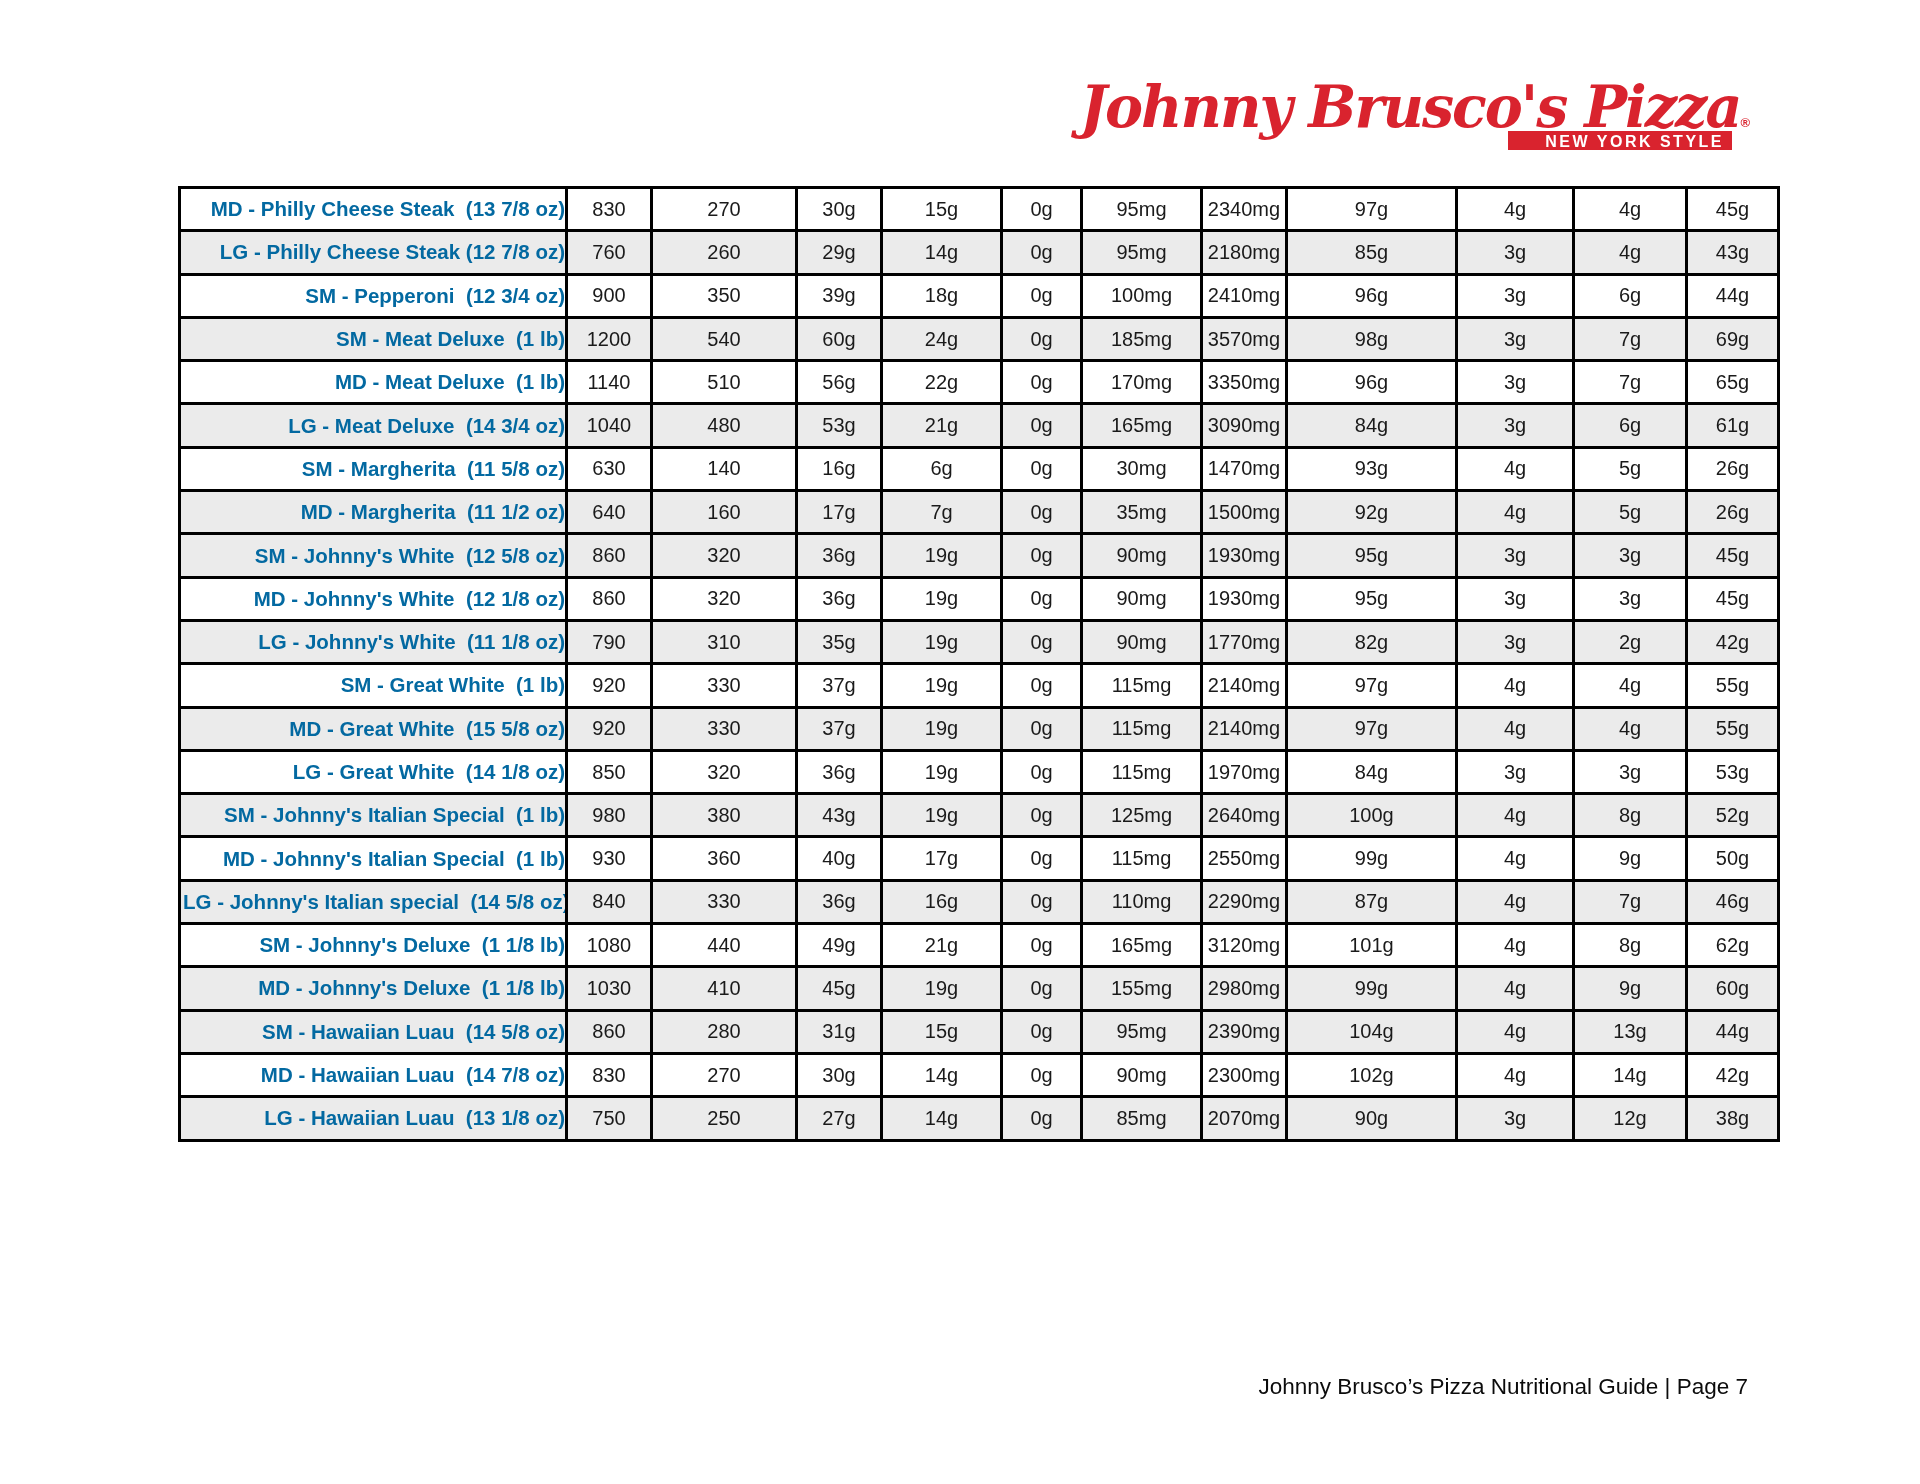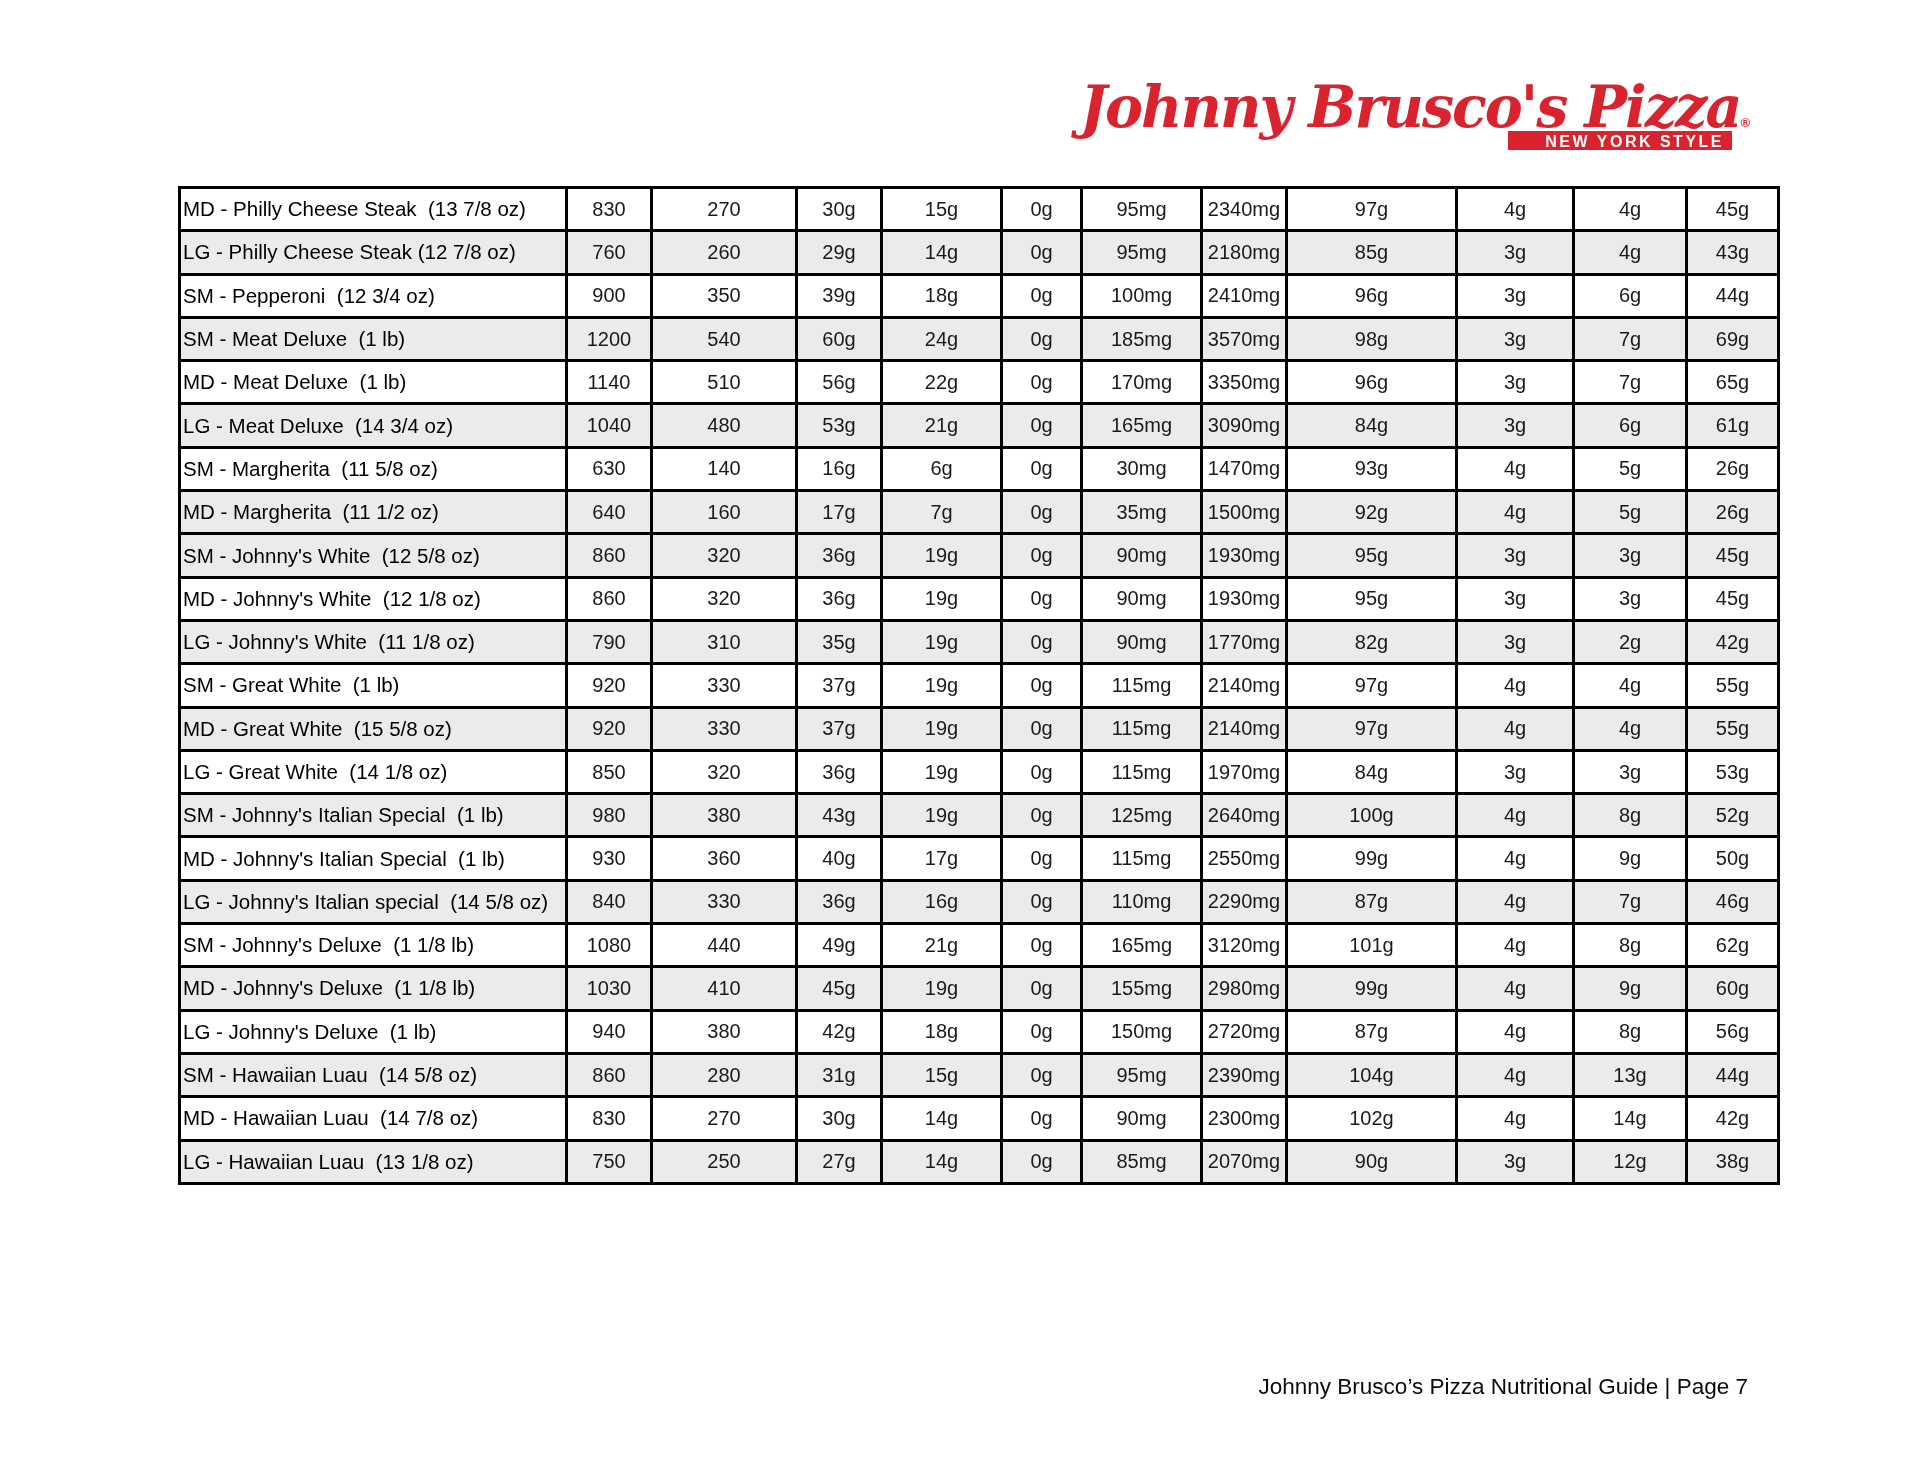--- a/index.html
+++ b/index.html
@@ -65,25 +65,25 @@
     border: 3px solid #000000;
     height: 43.3px;
     font-size: 20px;
     color: #1a1a1a;
     text-align: center;
     vertical-align: middle;
     padding: 0;
     overflow: hidden;
   }
   .nutrition-table td.item-name {
-    text-align: left;
+    text-align: right;
     padding-left: 2px;
-    font-weight: normal;
+    font-weight: bold;
     font-size: 20.5px;
-    color: #000000;
+    color: #0369a1;
     white-space: pre;
   }
   .nutrition-table tr.stripe td { background: #ebebeb; }
   .nutrition-table tr.plain td { background: #ffffff; }
 
   
   .footer {
     position: absolute;
     top: 1374px;
     right: 172px;
@@ -376,34 +376,20 @@
         <td>45g</td>
         <td>19g</td>
         <td>0g</td>
         <td>155mg</td>
         <td>2980mg</td>
         <td>99g</td>
         <td>4g</td>
         <td>9g</td>
         <td>60g</td>
       </tr>
-      <tr class="plain">
-        <td class="item-name">LG - Johnny's Deluxe  (1 lb)</td>
-        <td>940</td>
-        <td>380</td>
-        <td>42g</td>
-        <td>18g</td>
-        <td>0g</td>
-        <td>150mg</td>
-        <td>2720mg</td>
-        <td>87g</td>
-        <td>4g</td>
-        <td>8g</td>
-        <td>56g</td>
-      </tr>
       <tr class="stripe">
         <td class="item-name">SM - Hawaiian Luau  (14 5/8 oz)</td>
         <td>860</td>
         <td>280</td>
         <td>31g</td>
         <td>15g</td>
         <td>0g</td>
         <td>95mg</td>
         <td>2390mg</td>
         <td>104g</td>

